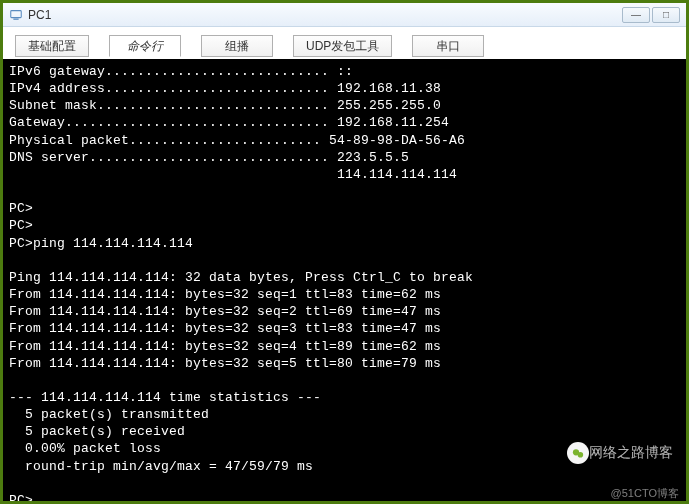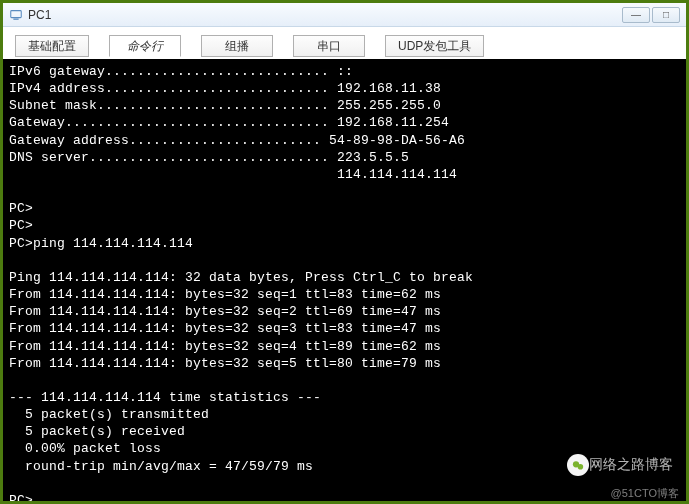--- a/index.html
+++ b/index.html
@@ -81,21 +81,21 @@
       font-family: "Courier New", monospace;
       font-size: 13px;
       line-height: 1.32;
       padding: 4px 6px;
       white-space: pre;
       overflow: hidden;
       letter-spacing: 0.2px;
     }
     .watermark {
       position: absolute;
-      bottom: 28px;
+      bottom: 40px;
       right: 16px;
       display: flex;
       align-items: center;
       color: rgba(255,255,255,0.7);
       font-size: 14px;
     }
     .wechat-icon {
       width: 22px; height: 22px;
       background: #f5f5f5;
       border-radius: 50%;
@@ -127,29 +127,29 @@
     <div class="titlebar-controls">
       <div class="titlebar-btn">—</div>
       <div class="titlebar-btn">□</div>
     </div>
   </div>
 
   <div class="tabbar">
     <div class="tab">基础配置</div>
     <div class="tab active">命令行</div>
     <div class="tab">组播</div>
+    <div class="tab">UDP发包工具</div>
     <div class="tab">串口</div>
-    <div class="tab">UDP发包工具</div>
   </div>
 
   <div class="terminal"><span><span>IPv6 gateway</span>............................ <span>::</span></span>
 <span><span>IPv4 address</span>............................ <span>192.168.11.38</span></span>
 <span><span>Subnet mask</span>............................. <span>255.255.255.0</span></span>
 <span><span>Gateway</span>................................. <span>192.168.11.254</span></span>
-<span><span>Gateway address</span>........................ <span>54-89-98-DA-56-A6</span></span>
+<span><span>Physical packet</span>........................ <span>54-89-98-DA-56-A6</span></span>
 <span><span>DNS server</span>.............................. <span>223.5.5.5</span></span>
 <span>                                         <span>114.114.114.114</span></span>
 
 <span>PC&gt;</span>
 <span>PC&gt;</span>
 <span>PC&gt;ping 114.114.114.114</span>
 
 <span>Ping 114.114.114.114: 32 data bytes, Press Ctrl_C to break</span>
 <span>From 114.114.114.114: bytes=32 seq=1 ttl=83 time=62 ms</span>
 <span>From 114.114.114.114: bytes=32 seq=2 ttl=69 time=47 ms</span>

